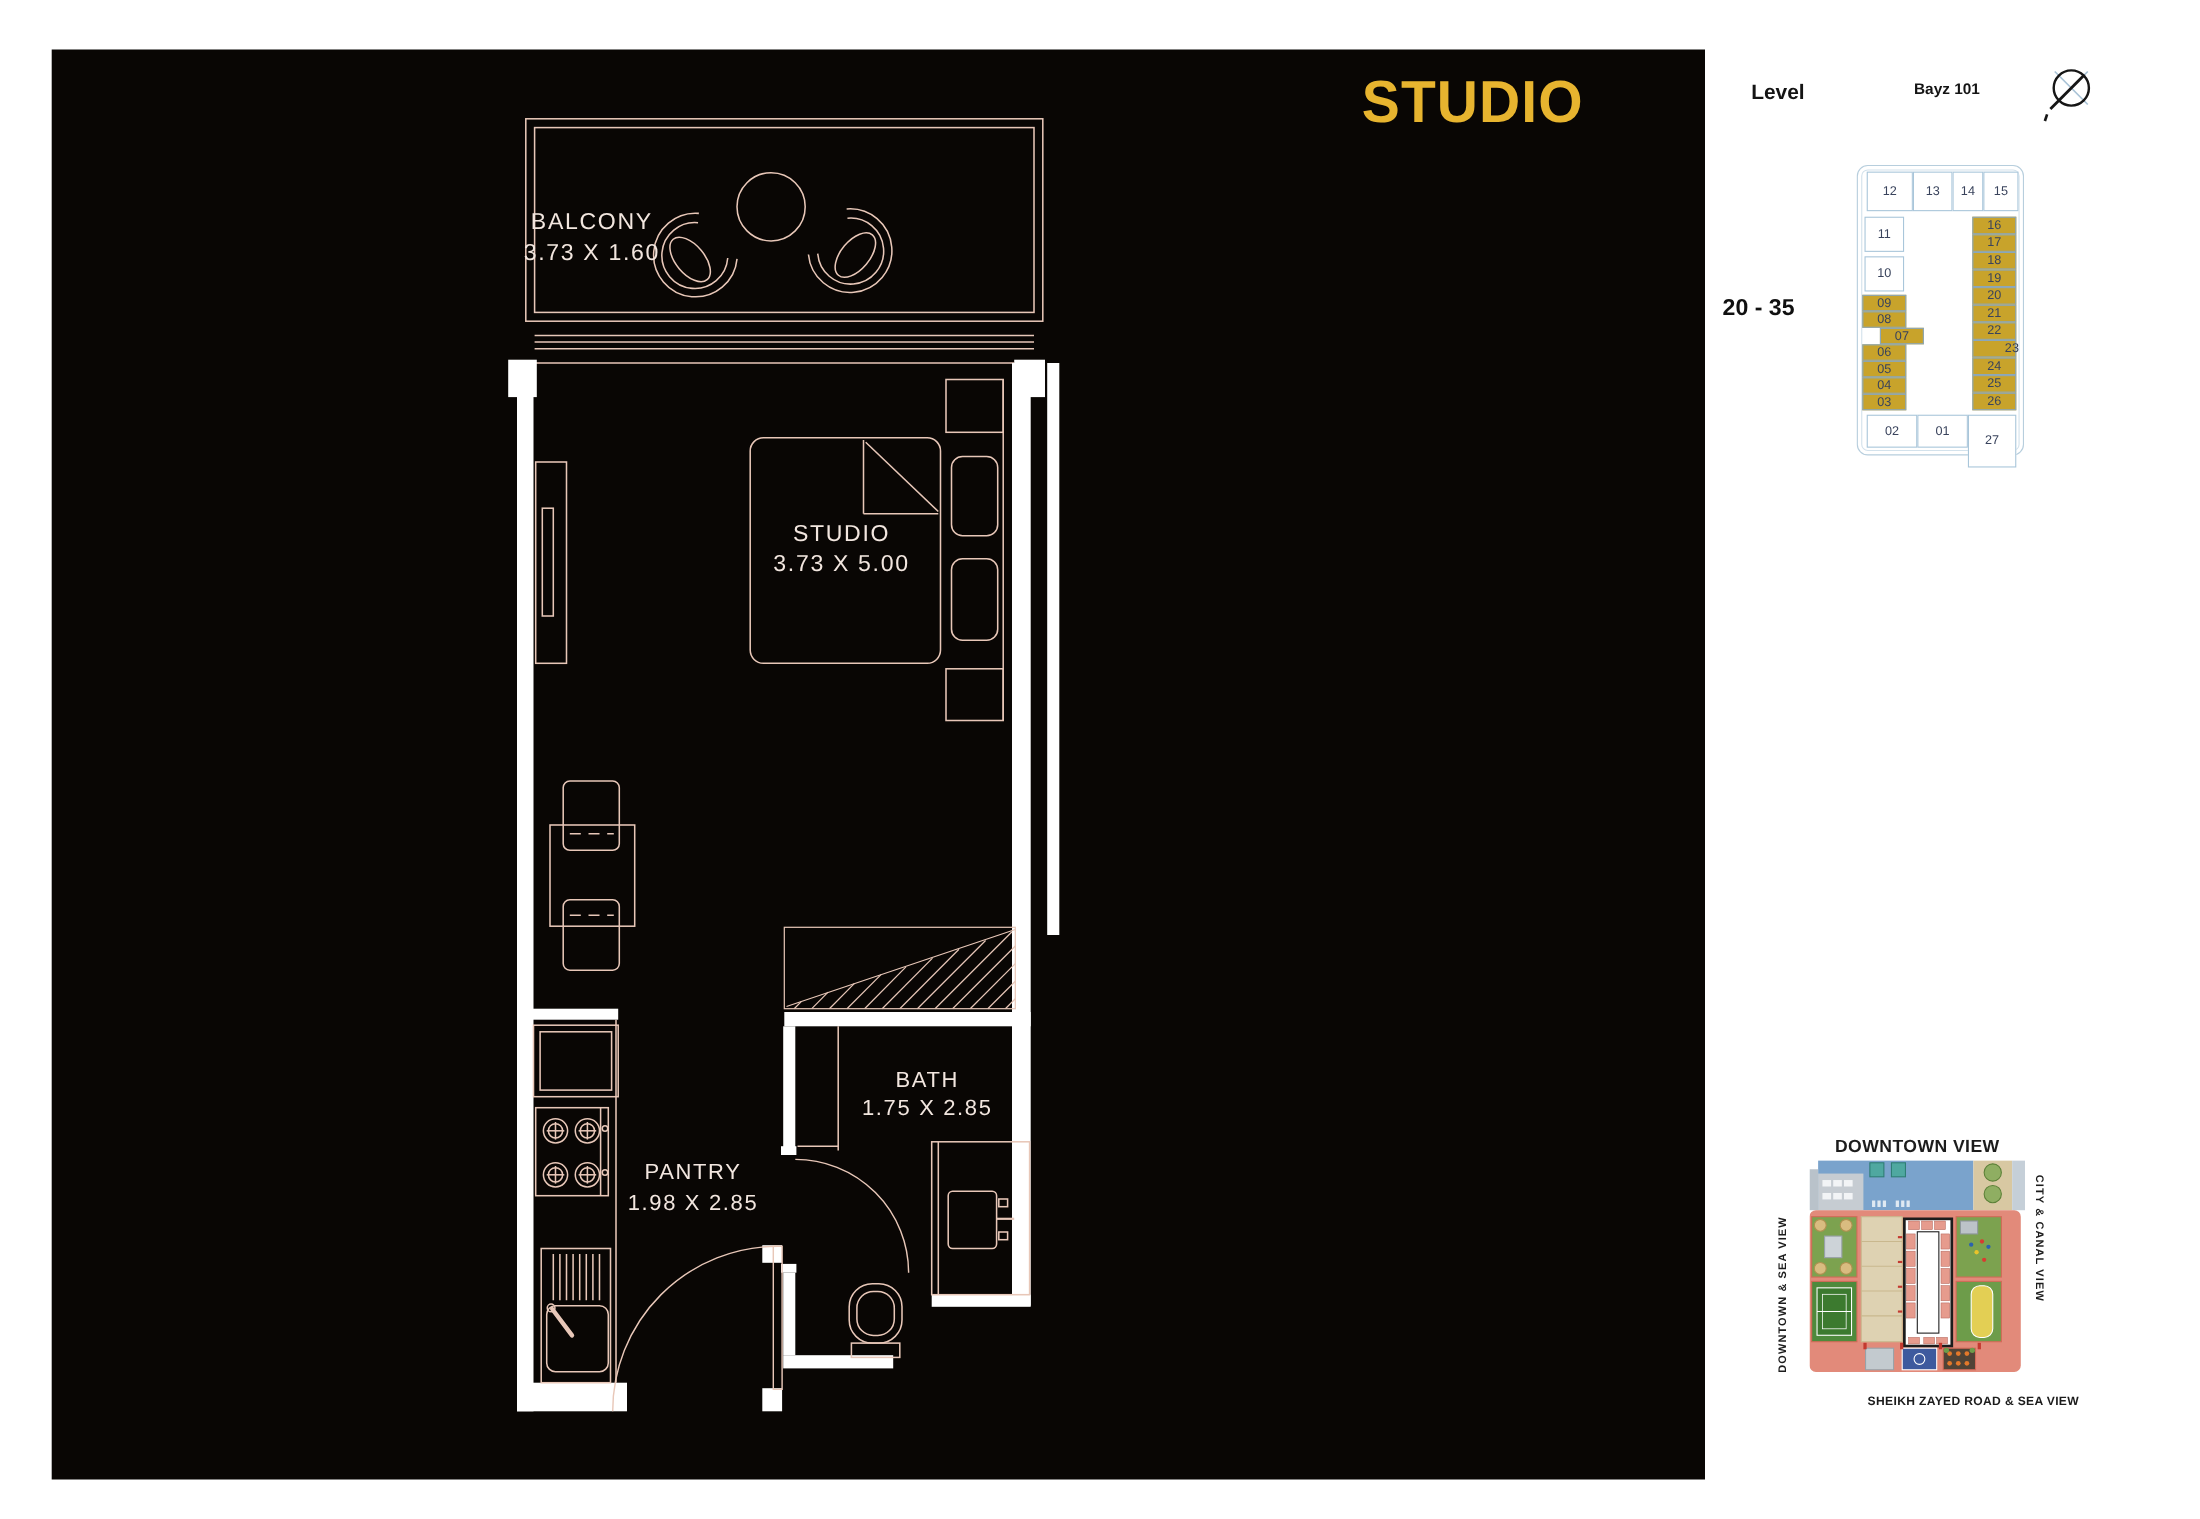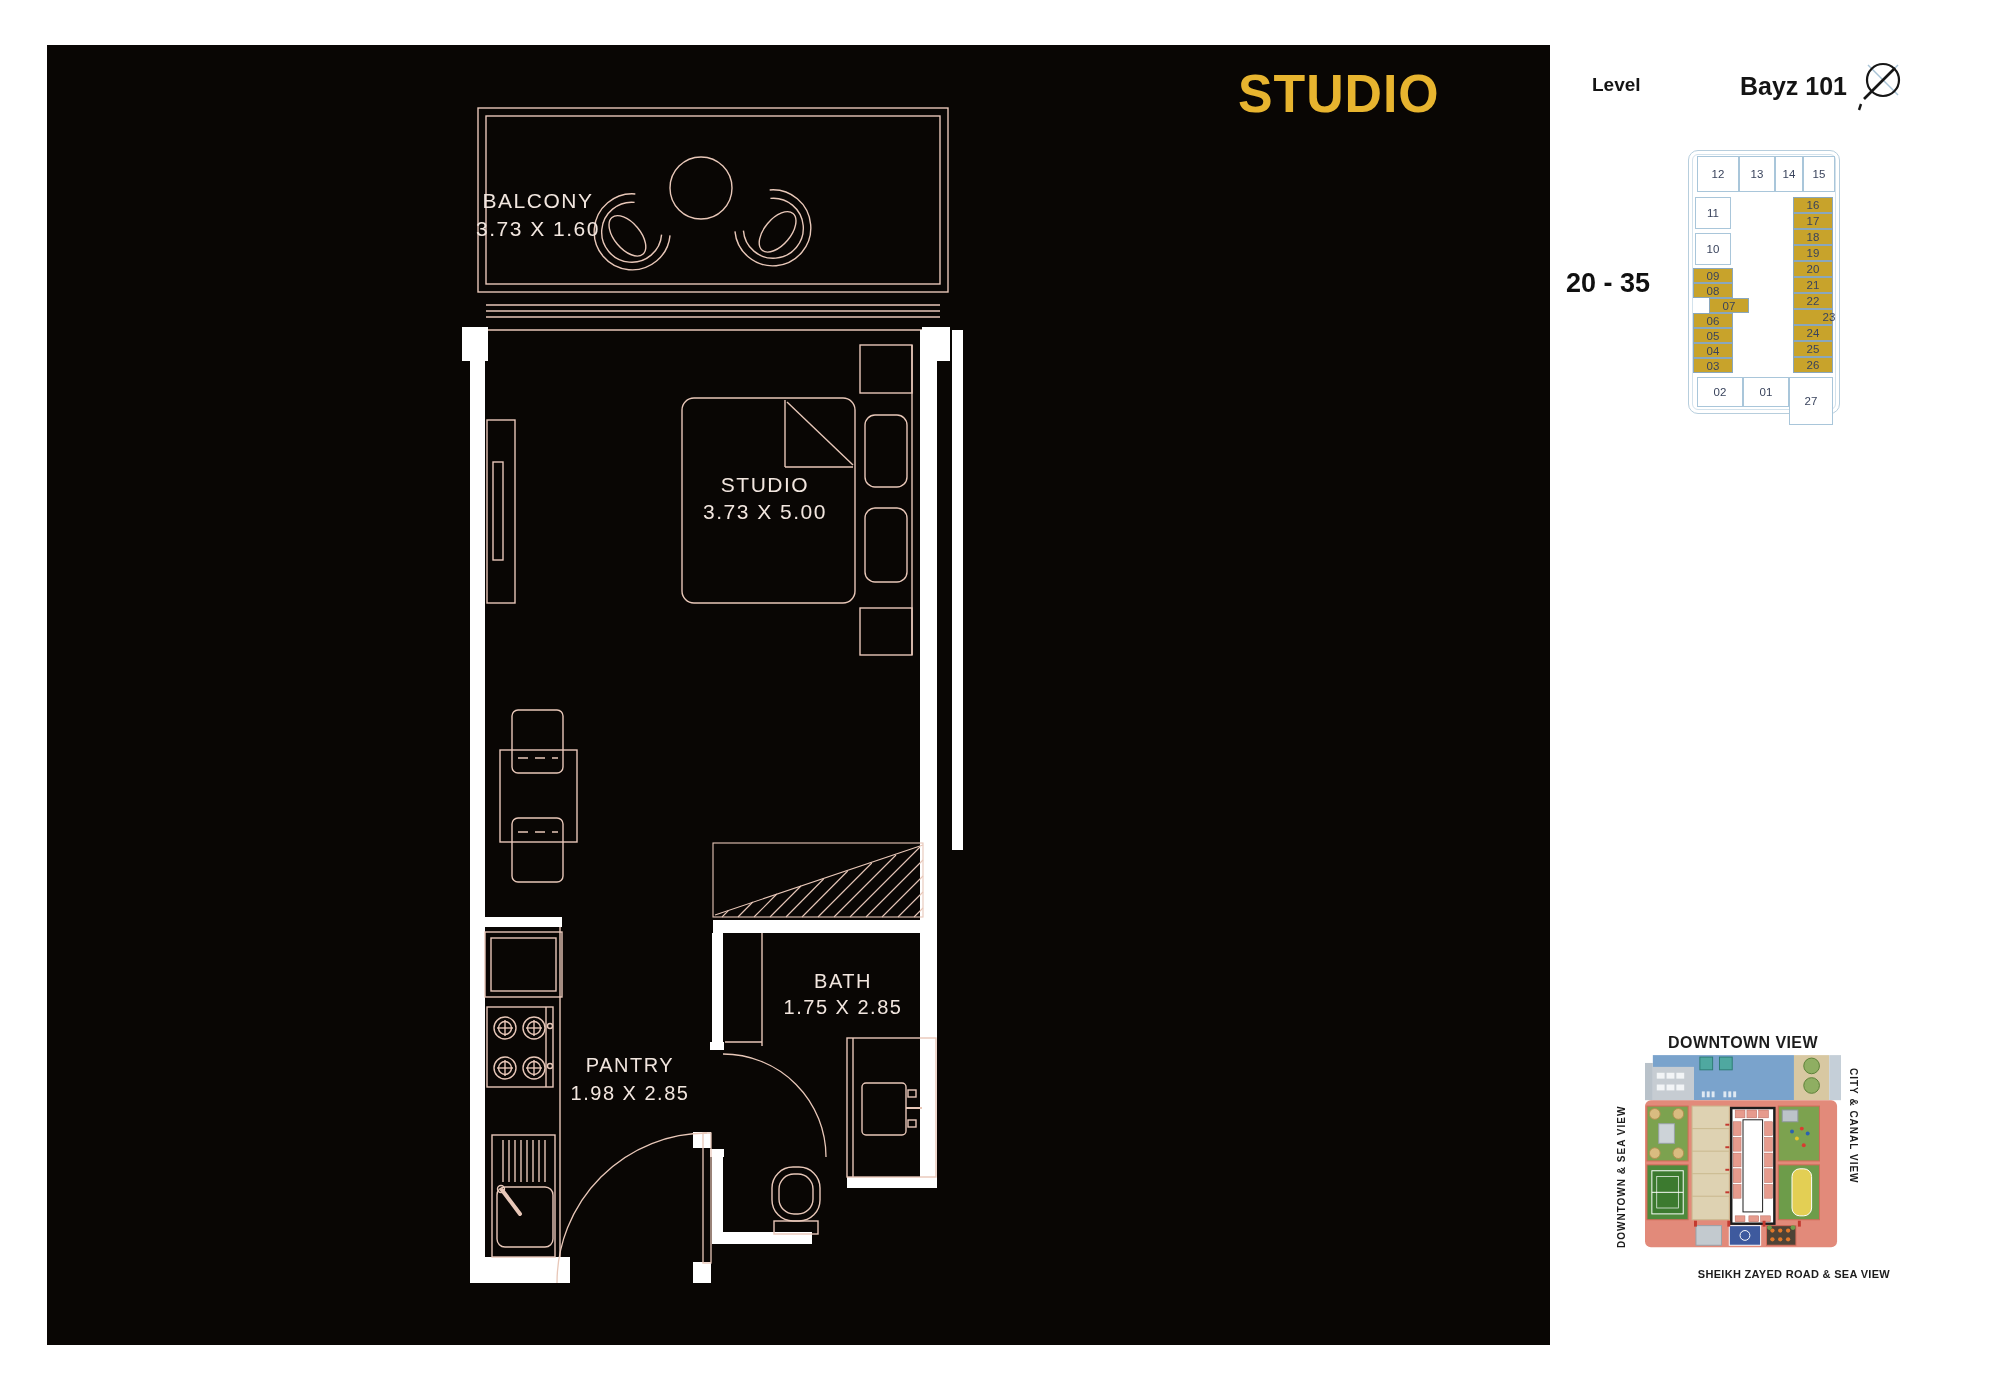--- a/index.html
+++ b/index.html
@@ -4,22 +4,22 @@
 <style>
   html,body{margin:0;padding:0;background:#ffffff;}
   .canvas{position:relative;width:2000px;height:1381px;background:#ffffff;overflow:hidden;
           font-family:"Liberation Sans",sans-serif;}
   .black-panel{position:absolute;left:47px;top:45px;width:1503px;height:1300px;background:#090604;}
   .studio-title{position:absolute;left:1238px;top:62px;font-size:54px;font-weight:800;
                 color:#e7b42f;letter-spacing:1px;transform:scaleX(.96);transform-origin:left top;}
   
   .hdr-label{position:absolute;color:#141414;font-weight:bold;}
   .lvl{left:1592px;top:74px;font-size:19px;}
-  .bldg{left:1740px;top:72px;font-size:25px;}
-  .levels-range{position:absolute;left:1566px;top:268px;font-size:27px;font-weight:bold;color:#101010;}
+  .bldg{left:1740px;top:72px;font-size:14px;}
+  .levels-range{position:absolute;left:1566px;top:268px;font-size:21px;font-weight:bold;color:#101010;}
   
   .stack{position:absolute;left:1688px;top:150px;width:150px;height:262px;background:#fff;
          border:1.5px solid #b7cedd;border-radius:10px;outline:1px solid #d3e2ec;outline-offset:-5px;}
   .stack .cell{position:absolute;display:flex;align-items:center;justify-content:center;
          border:1px solid #a9c6da;color:#39435c;font-size:11.5px;background:#fff;box-sizing:border-box;}
   .stack .cell.hl{background:#c8a32b;border-color:#8aa7bc;}
   
   .area{position:absolute;left:1290px;top:466px;color:#dfae2f;}
   .area-heading{font-size:34px;font-weight:bold;line-height:36px;margin-left:4px;}
   .area-heading .unit{font-size:21px;font-weight:bold;letter-spacing:.5px;}

